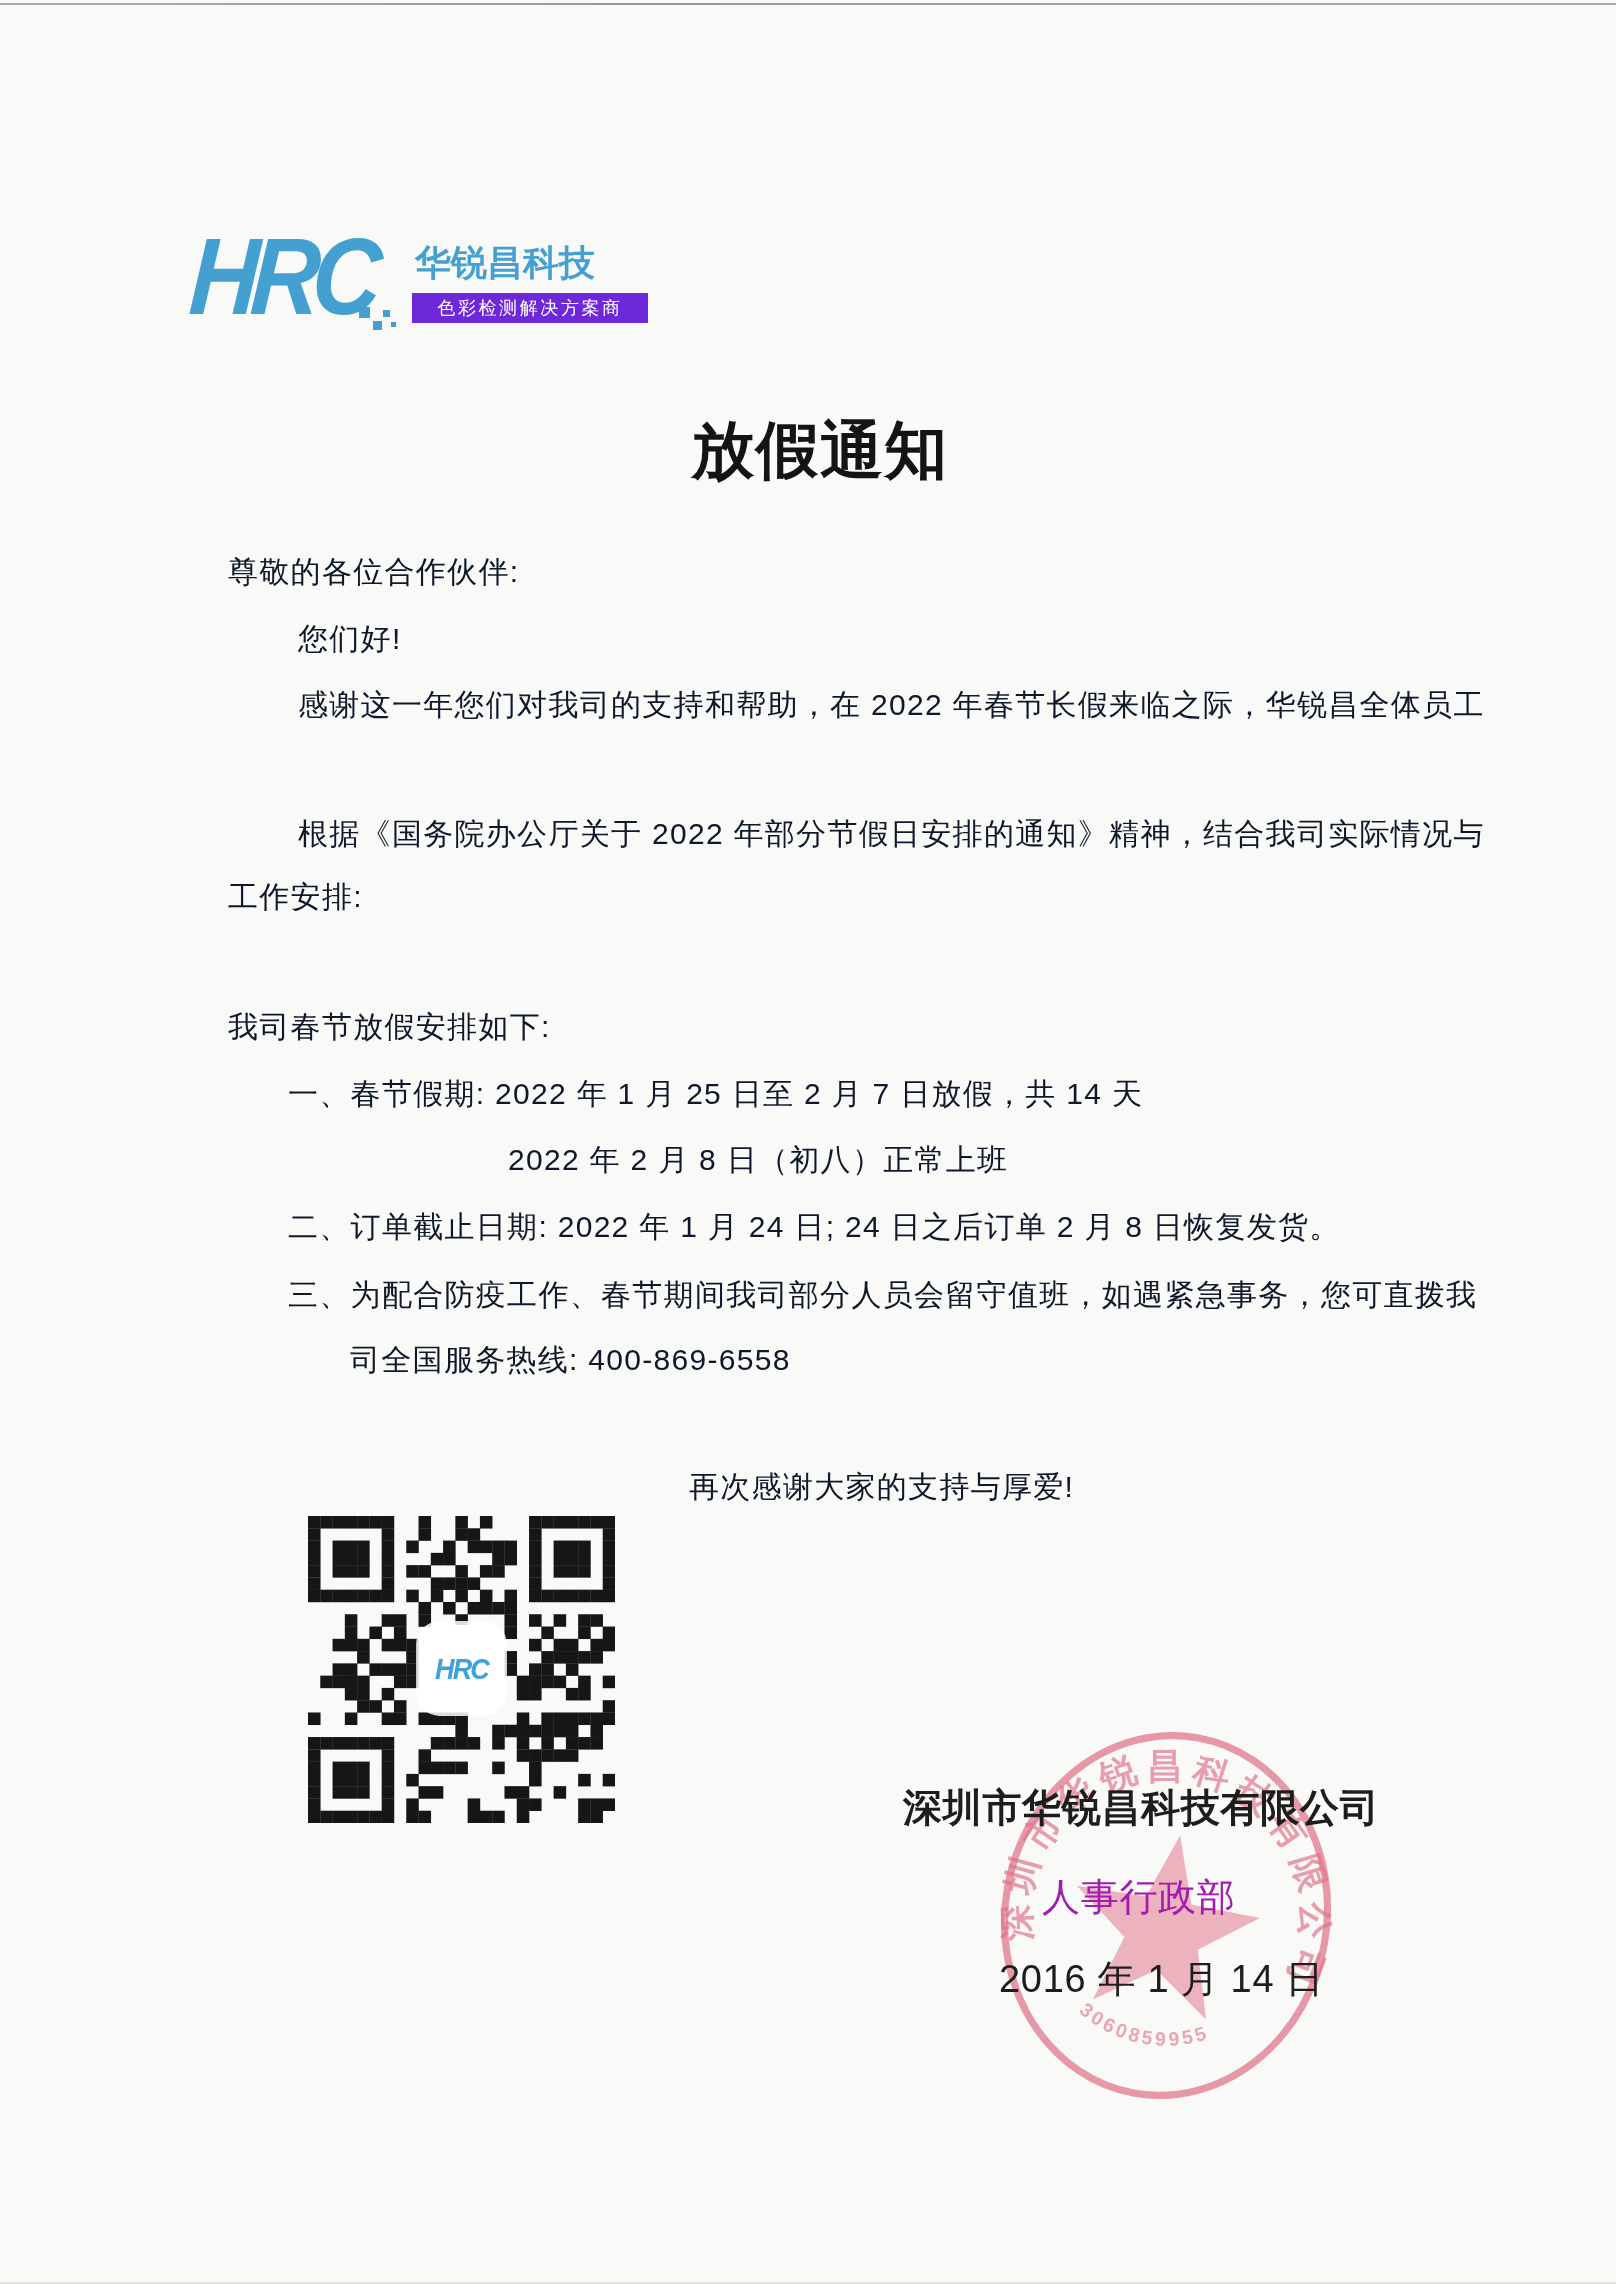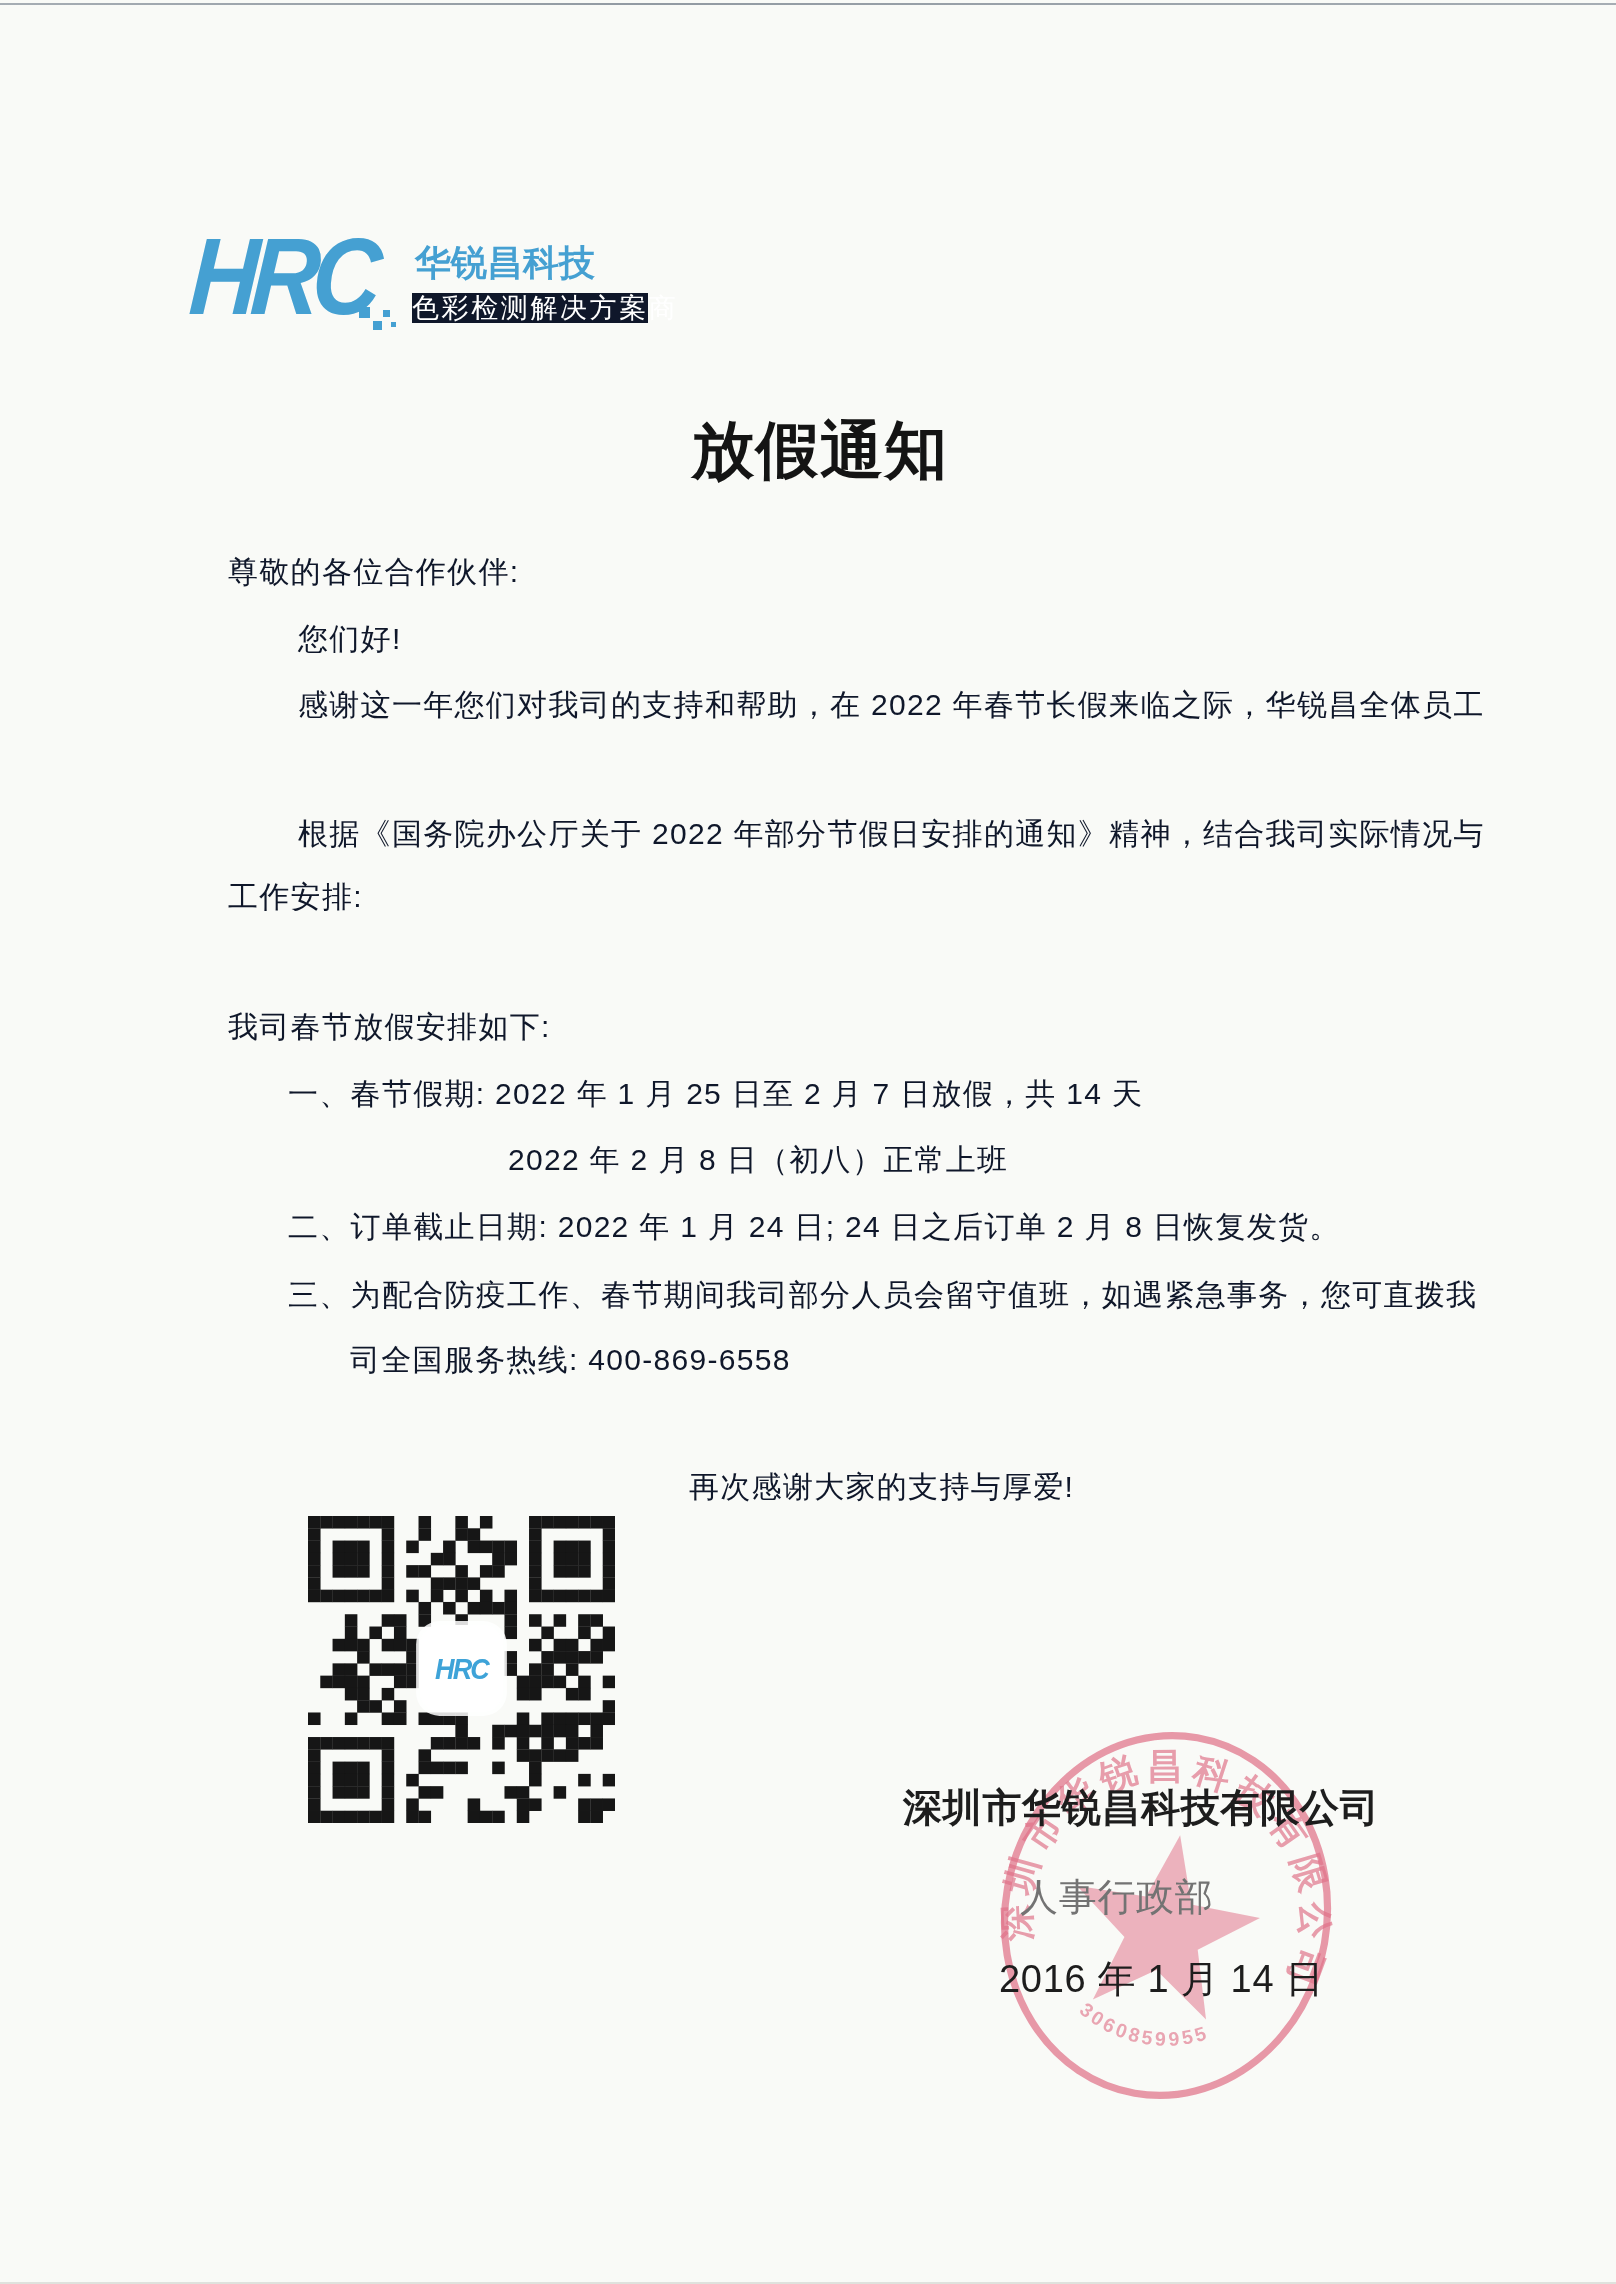--- a/index.html
+++ b/index.html
@@ -33,22 +33,22 @@
   .sq2{left:373px;top:321px;width:8.5px;height:8.5px;}
   .sq3{left:383px;top:310px;width:6.5px;height:6.5px;}
   .sq4{left:391px;top:322px;width:5.2px;height:5.2px;}
   .logo-cn{
     position:absolute;left:415px;top:241px;
     font-size:36px;font-weight:bold;color:#45a0d2;letter-spacing:0px;
     line-height:1.2;white-space:nowrap;text-align:center;
   }
   .logo-tagline{
     position:absolute;left:412px;top:293px;width:236px;height:30px;
-    background:#0f172a;color:#ffffff;
-    font-size:27px;line-height:31px;text-align:center;letter-spacing:2.6px;
+    background:#6d28d9;color:#ffffff;
+    font-size:18px;line-height:31px;text-align:center;letter-spacing:2.6px;
     white-space:nowrap;
   }
 
   
   .doc-title{
     position:absolute;left:0;top:408px;width:1616px;
     text-align:center;font-size:63px;font-weight:bold;color:#141414;
     letter-spacing:1.3px;
     margin-left:12px;
   }
@@ -85,22 +85,22 @@
     font-size:30px;font-weight:bold;font-style:italic;color:#3ea3d8;
     letter-spacing:-2px;transform:scaleX(.9);
   }
 
   
   .sig-company{
     position:absolute;left:903px;top:1781px;
     font-size:39px;font-weight:600;letter-spacing:0.7px;color:#1d1d1d;white-space:nowrap;
   }
   .sig-dept{
-    position:absolute;left:1020px;top:1872px;
-    font-size:38px;letter-spacing:0.7px;color:#737373;white-space:nowrap;
+    position:absolute;left:1042px;top:1872px;
+    font-size:38px;letter-spacing:0.7px;color:#a21caf;white-space:nowrap;
   }
   .sig-date{
     position:absolute;left:999px;top:1954px;
     font-size:38px;letter-spacing:0.7px;color:#1d1d1d;white-space:nowrap;
   }
 
   
   .stamp{
     position:absolute;left:951px;top:1694px;width:430px;height:443px;
     mix-blend-mode:multiply;opacity:.88;

